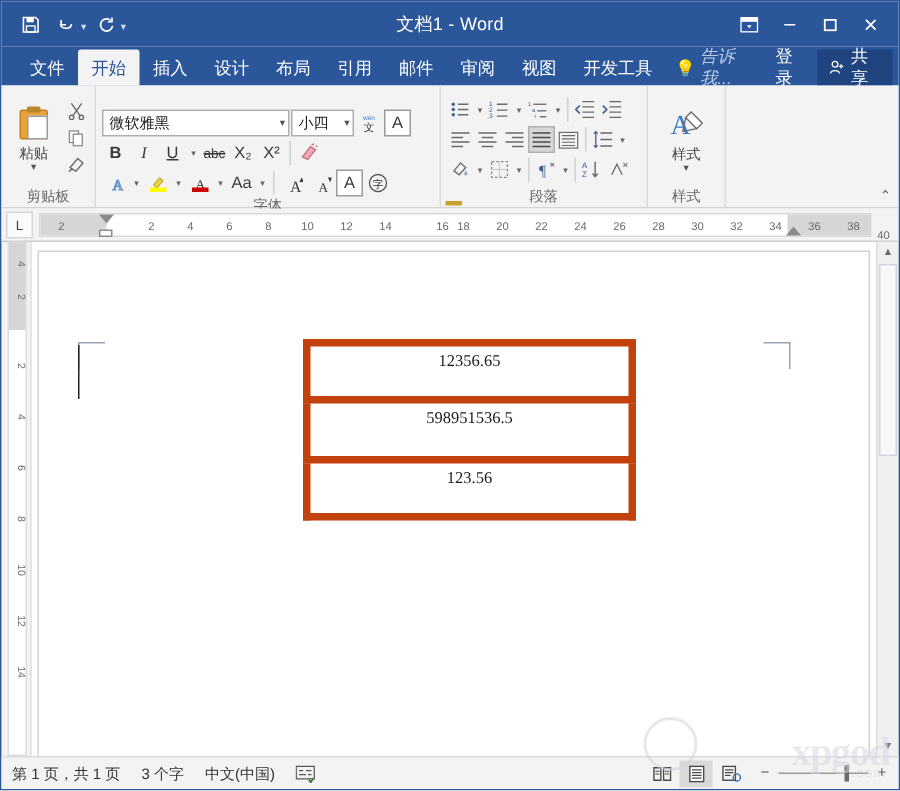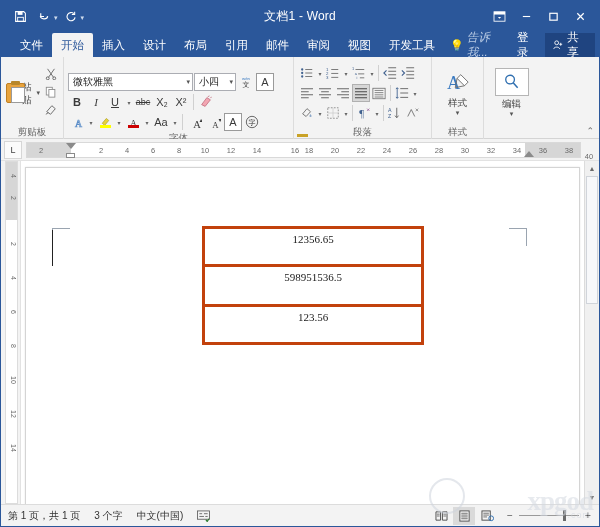--- a/index.html
+++ b/index.html
@@ -67,21 +67,21 @@
   .rgroup + .rgroup { border-left:1px solid #dcdcdc; }
   .rbody { flex:1; display:flex; align-items:center; padding:2px 4px 0 4px; }
   .rlabel {
     height:14px; line-height:14px; text-align:center; font-size:9.5px; color:#666;
     position:relative;
   }
 
   
   .g-clip { width:62px; }
   .clip-main {
-    display:flex; flex-direction:row; align-items:center; justify-content:center;
+    display:flex; flex-direction:column; align-items:center; justify-content:center;
     width:36px; padding-top:2px;
   }
   .clip-ico { width:22px; height:24px; position:relative; }
   .clipboard-shape {
     position:absolute; left:1px; top:2px; width:19px; height:20px;
     background:#e8a33d; border:1px solid #c07f22; border-radius:2px;
   }
   .clipboard-clip {
     position:absolute; left:6px; top:0px; width:9px; height:4px;
     background:#b8872a; border-radius:1px;
@@ -199,21 +199,21 @@
   .corner.tr { border-right:1px solid #9aa4b0; border-top:1px solid #9aa4b0; }
   .caret-bar {
     position:absolute; width:1px; background:#222;
   }
 
   
   .wtable {
     position:absolute; border-collapse:collapse; table-layout:fixed;
   }
   .wtable td {
-    border:3px solid #c2410c; text-align:center; vertical-align:top;
+    border:5px solid #c2410c; text-align:center; vertical-align:top;
     font-size:11px; color:#1a1a1a; font-family:"Liberation Serif", serif;
     padding-top:4px;
   }
   .wtable tr.r3 td { border-top:1px solid #8c8c8c; }
 
   
   .vscroll {
     position:absolute; right:0; top:0; bottom:0; width:15px; background:#f0f0f0;
     border-left:1px solid #dcdcdc;
   }
@@ -605,32 +605,20 @@
               </svg>
           </div>
           <div class="big-txt">样式</div>
           <div class="clip-caret">▾</div>
         </div>
       </div>
       <div class="rlabel">样式</div>
     </div>
 
     <div class="rgroup g-edit">
-      <div class="rbody" style="justify-content:center;">
-        <div class="bigbtn">
-          <div class="edit-box">
-            <svg width="17" height="17" viewBox="0 0 18 18">
-                <circle cx="7.5" cy="7" r="4.6" fill="none" stroke="#2f6fb0" stroke-width="1.4"></circle>
-                <path d="M11 10.5 L15.5 15.5" stroke="#2f6fb0" stroke-width="1.6"></path>
-              </svg>
-          </div>
-          <div class="big-txt">编辑</div>
-          <div class="clip-caret">▾</div>
-        </div>
-      </div>
       <div class="rlabel"></div>
     </div>
 
     <span class="collapse-ribbon">⌃</span>
   </div>
 
   <div class="hruler">
     <div class="tabsel">L</div>
     <div class="ruler-track">
       <div class="ruler-margin" style="left:0; width:44px;"></div>

